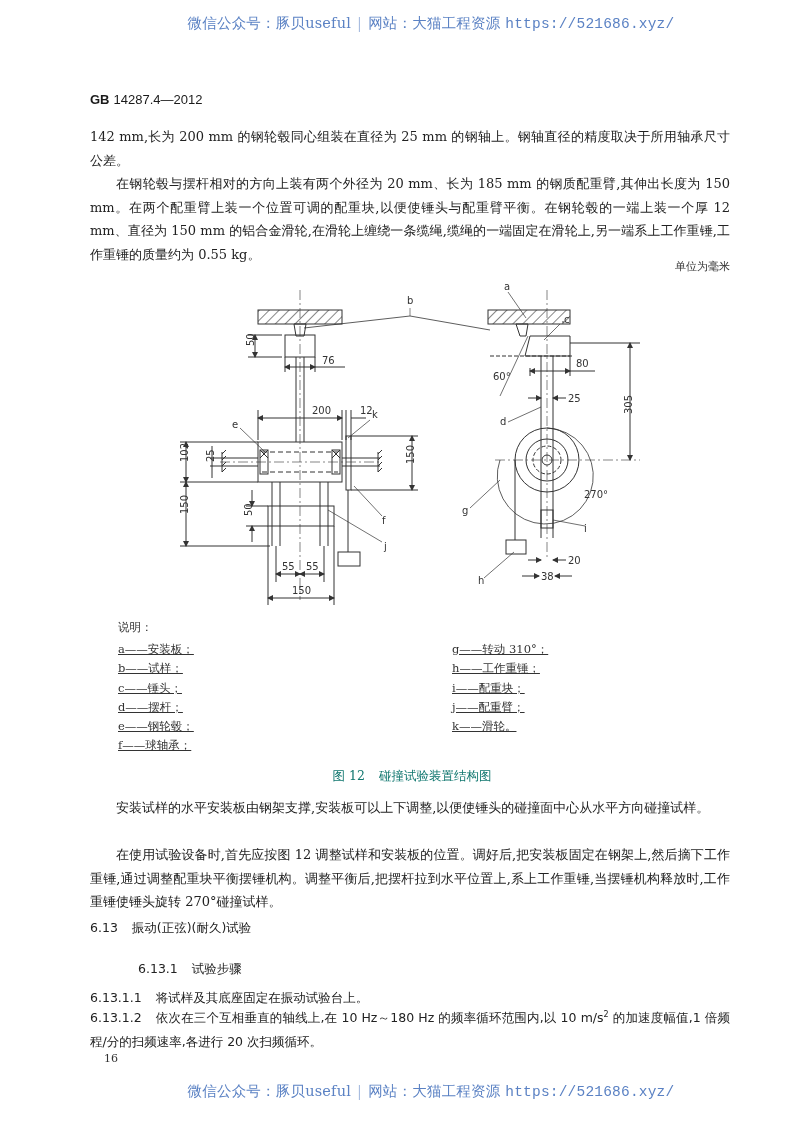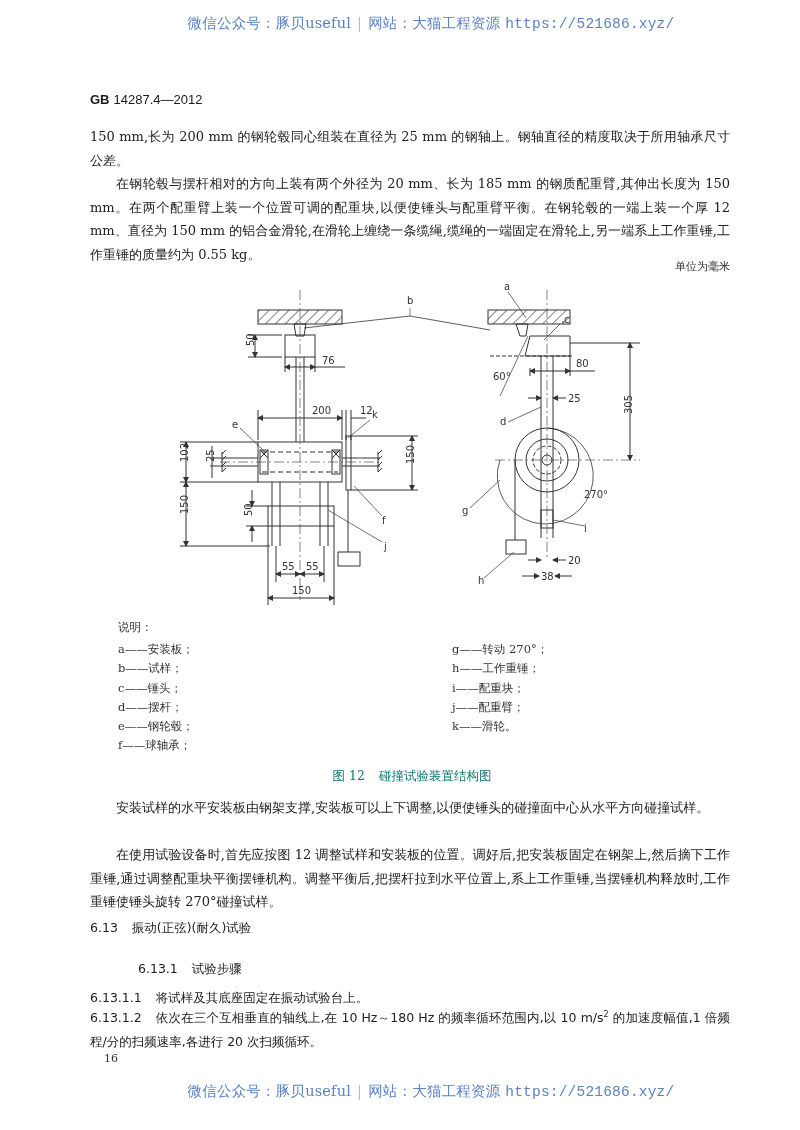--- a/index.html
+++ b/index.html
@@ -10,42 +10,42 @@
   .watermark .sep { color: #a9bde0; margin: 0 6px; }
   .wm-top { top: 14px; }
   .wm-bottom { top: 1082px; }
   .std-code { position: absolute; left: 90px; top: 92px; font-size: 13px; font-weight: bold; font-family: "Liberation Sans", sans-serif; color: #1a1a1a; }
   .std-code .num { font-weight: normal; margin-left: 4px; }
   .para { position: absolute; left: 90px; width: 640px; font-size: 13px; line-height: 23.5px; text-align: justify; color: #222; }
   .indent { text-indent: 26px; }
   .unit-note { position: absolute; right: 70px; top: 259px; font-size: 11px; color: #333; }
   .figure { position: absolute; left: 170px; top: 280px; width: 480px; height: 330px; }
   .legend-title { position: absolute; left: 118px; top: 620px; font-size: 11.5px; color: #333; }
-  .legend-col { position: absolute; top: 640px; font-size: 11.5px; line-height: 19.3px; color: #333; }
+  .legend-col { position: absolute; top: 640px; font-size: 11.5px; line-height: 19.3px; color: #333; text-decoration: underline; }
   .legend-col.left { left: 118px; }
   .legend-col.right { left: 452px; }
   .caption { position: absolute; left: 12px; width: 800px; top: 768px; text-align: center; font-size: 12.5px; color: #0f766e; }
   .caption .fig-num { margin-right: 14px; }
   .heading { position: absolute; left: 90px; font-size: 12.5px; color: #222; font-family: "DejaVu Sans", sans-serif; }
   .heading .no { margin-right: 14px; }
   .page-num { position: absolute; left: 104px; top: 1052px; font-size: 11px; color: #333; }
   sup { font-size: 8px; vertical-align: super; line-height: 0; }
 </style>
 </head>
 <body>
 
 <div class="watermark wm-top">
   <span>微信公众号：豚贝useful</span><span class="sep">|</span><span>网站：大猫工程资源</span> <span class="mono">https://521686.xyz/</span>
 </div>
 
 <div class="std-code">
   <span>GB</span><span class="num">14287.4—2012</span>
 </div>
 
-<div class="para" style="top:125px;">150 mm,长为 200 mm 的钢轮毂同心组装在直径为 25 mm 的钢轴上。钢轴直径的精度取决于所用轴承尺寸公差。</div>
+<div class="para" style="top:125px;">142 mm,长为 200 mm 的钢轮毂同心组装在直径为 25 mm 的钢轴上。钢轴直径的精度取决于所用轴承尺寸公差。</div>
 <div class="para indent" style="top:172px;">在钢轮毂与摆杆相对的方向上装有两个外径为 20 mm、长为 185 mm 的钢质配重臂,其伸出长度为 150 mm。在两个配重臂上装一个位置可调的配重块,以便使锤头与配重臂平衡。在钢轮毂的一端上装一个厚 12 mm、直径为 150 mm 的铝合金滑轮,在滑轮上缠绕一条缆绳,缆绳的一端固定在滑轮上,另一端系上工作重锤,工作重锤的质量约为 0.55 kg。</div>
 
 <div class="unit-note">单位为毫米</div>
 
 <svg class="figure" viewBox="0 0 480 330" width="480" height="330">
   <defs>
     <pattern id="hatch" width="7" height="7" patternUnits="userSpaceOnUse" patternTransform="rotate(45)">
       <line x1="0" y1="0" x2="0" y2="7" stroke="#333" stroke-width="1.2"></line>
     </pattern>
     <marker id="arr" markerWidth="6" markerHeight="6" refX="5" refY="3" orient="auto">
@@ -211,21 +211,21 @@
 <div class="legend-title">说明：</div>
 <div class="legend-col left">
   <div>a——安装板；</div>
   <div>b——试样；</div>
   <div>c——锤头；</div>
   <div>d——摆杆；</div>
   <div>e——钢轮毂；</div>
   <div>f——球轴承；</div>
 </div>
 <div class="legend-col right">
-  <div>g——转动 270°；</div>
+  <div>g——转动 310°；</div>
   <div>h——工作重锤；</div>
   <div>i——配重块；</div>
   <div>j——配重臂；</div>
   <div>k——滑轮。</div>
 </div>
 
 <div class="caption">
   <span class="fig-num">图 12</span><span>碰撞试验装置结构图</span>
 </div>
 

